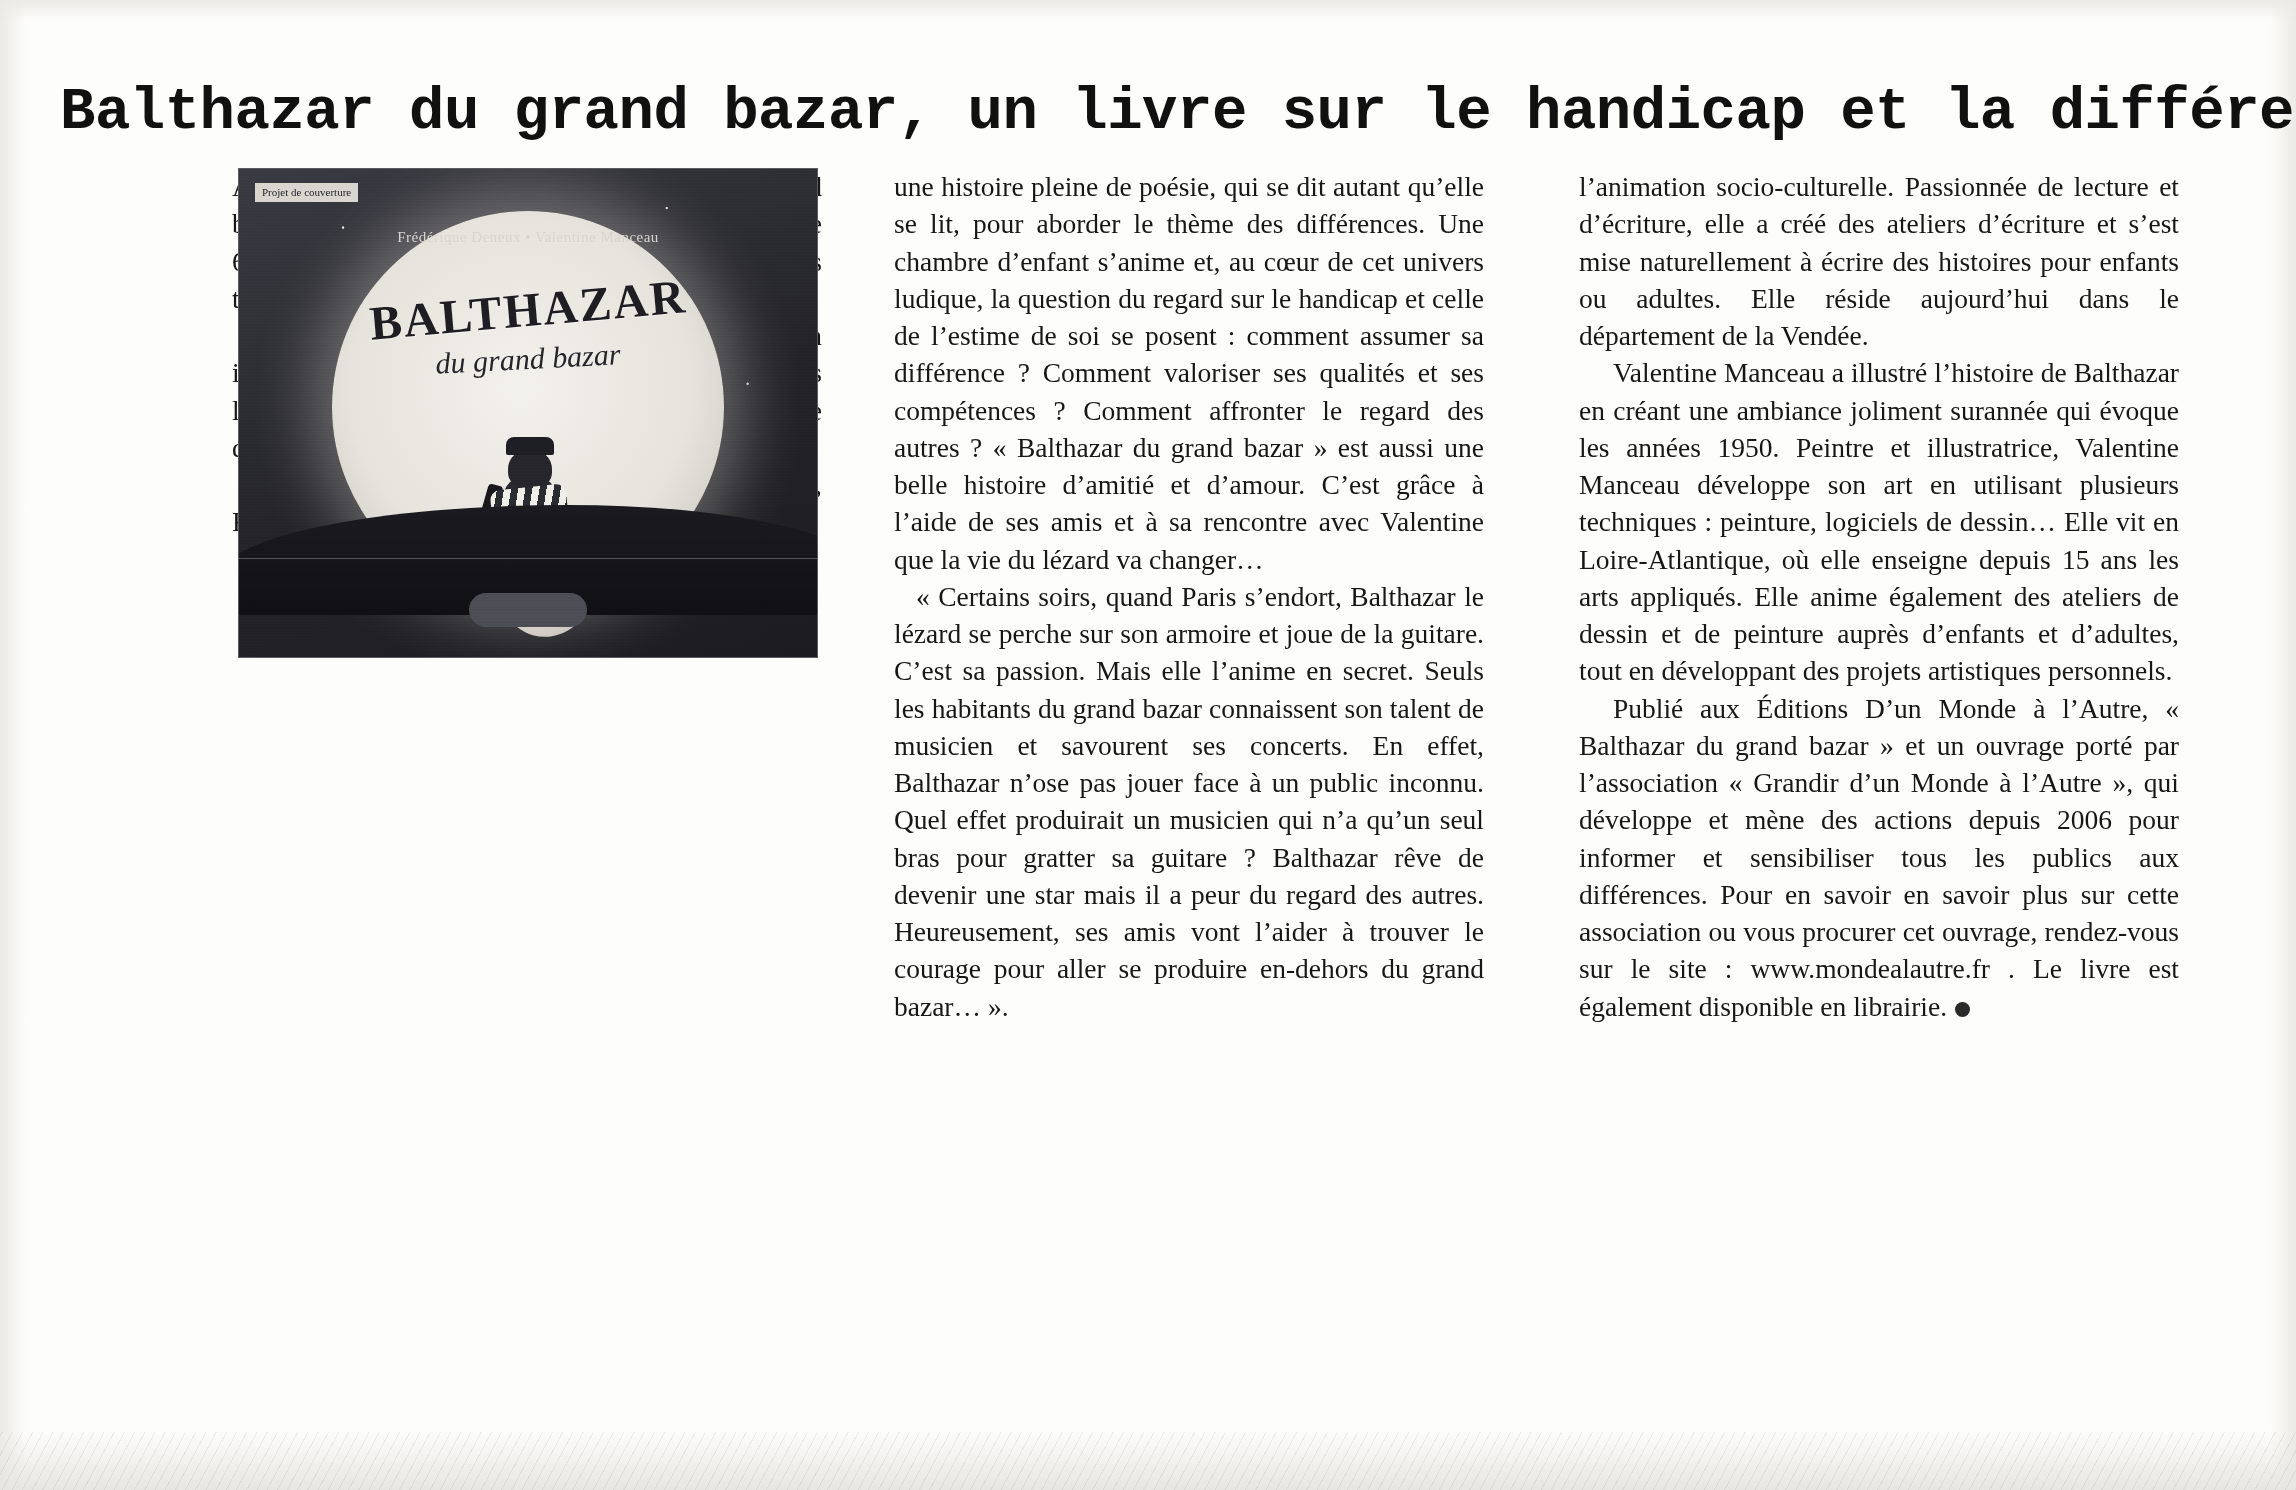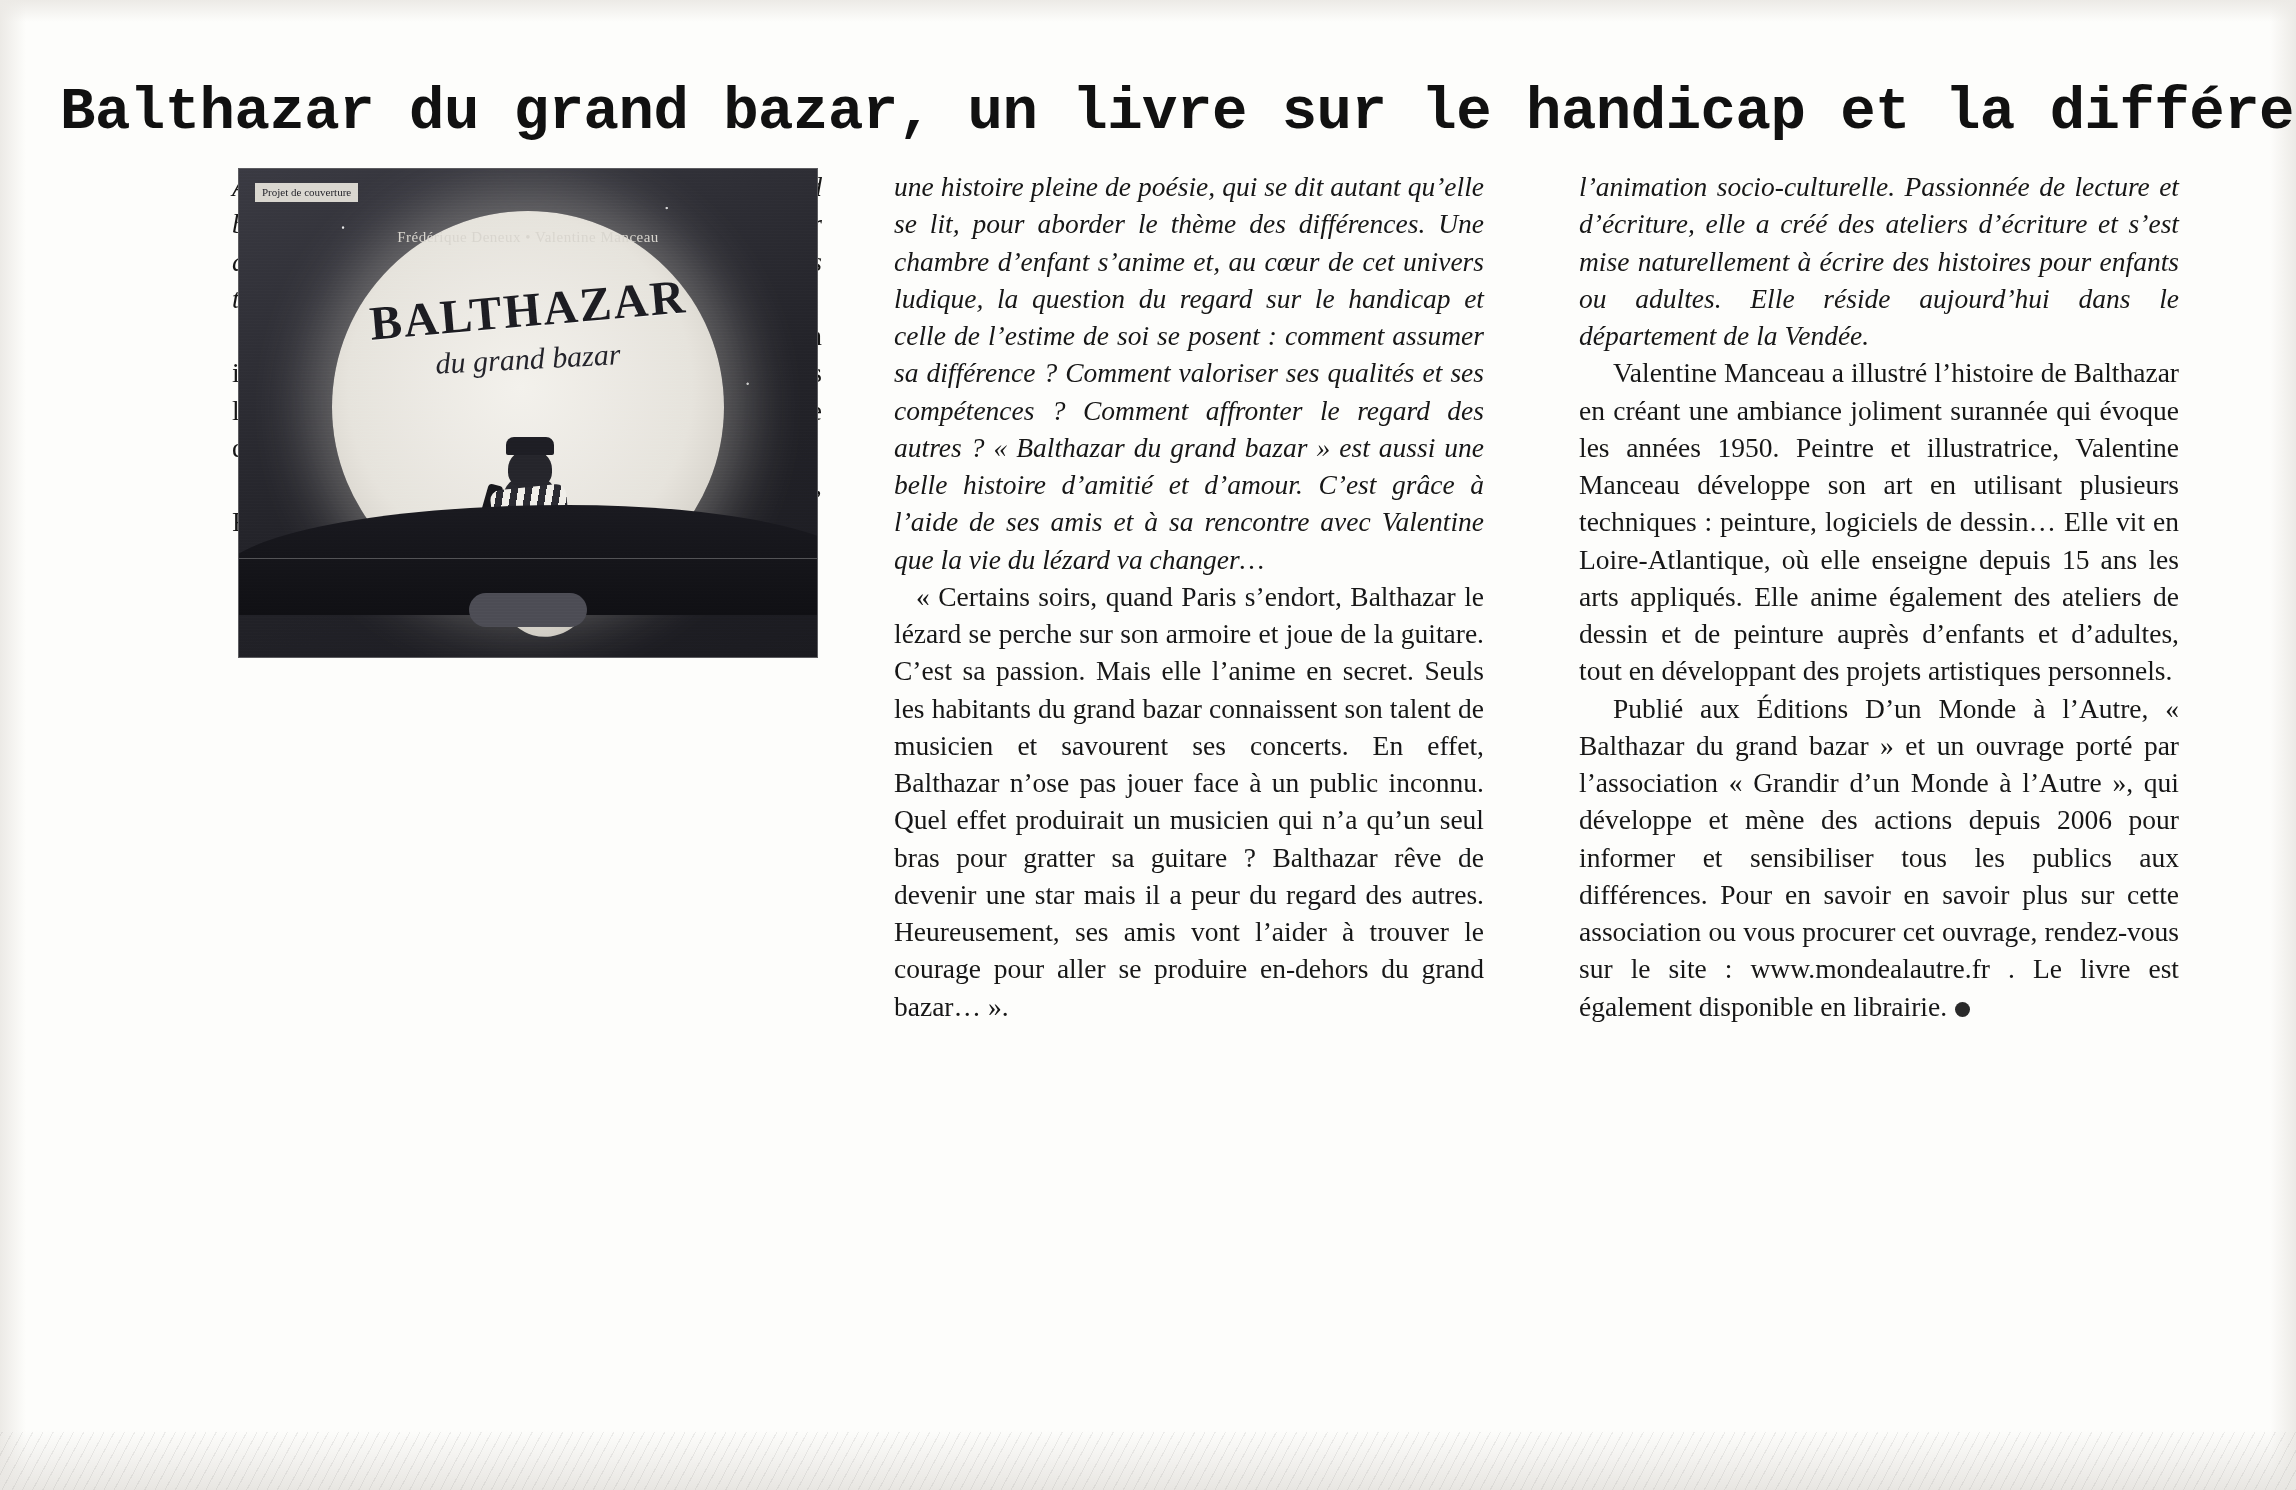--- a/index.html
+++ b/index.html
@@ -85,21 +85,21 @@
     color: #171717;
   }
   .col1 { left: 0px;    width: 590px; }
   .col2 { left: 662px;  width: 590px; }
   .col3 { left: 1347px; width: 600px; }
 
   .col p {
     margin: 0;
     text-indent: 34px;
   }
-  .col p.noindent { text-indent: 0; font-style: italic; }
+  .col p.noindent { text-indent: 0; }
   .col p.quote {
     text-indent: 22px;
   }
 
   .cover-wrap {
     position: absolute;
     left: 0px;
     top: 0px;
     width: 590px;
     height: 490px;

